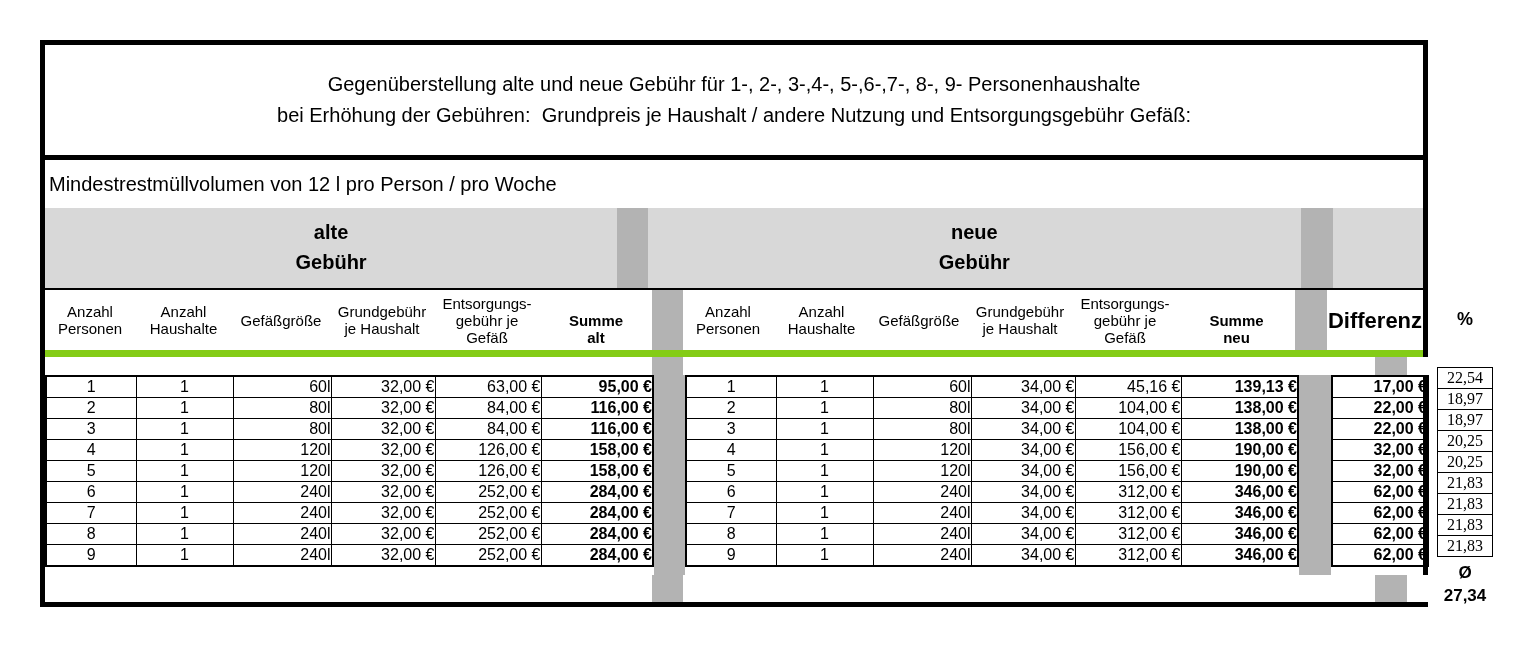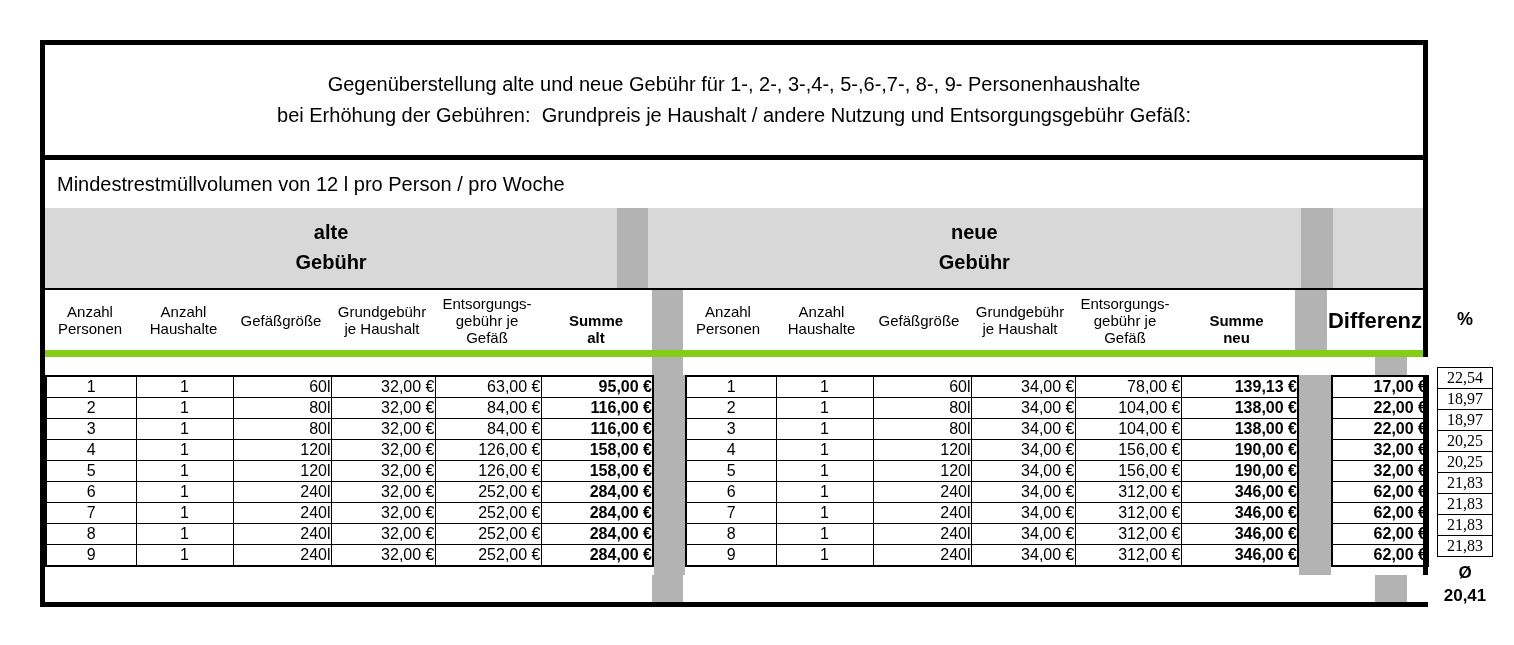--- a/index.html
+++ b/index.html
@@ -7,21 +7,21 @@
   .page{position:relative;width:1514px;height:645px;background:#fff;}
 
   
   .main-box{position:absolute;left:40px;top:40px;width:1388px;height:567px;
     border:5px solid #000;box-sizing:border-box;background:#fff;display:flex;flex-direction:column;}
 
   .title-section{height:110px;border-bottom:5px solid #000;display:flex;flex-direction:column;
     justify-content:center;align-items:center;text-align:center;}
   .title-line{font-weight:normal;font-size:20px;line-height:31px;white-space:pre;}
 
-  .subtitle-row{height:48px;display:flex;align-items:center;padding-left:12px;font-size:20px;}
+  .subtitle-row{height:48px;display:flex;align-items:center;padding-left:4px;font-size:20px;}
 
   .band-row{height:80px;border-bottom:2px solid #000000;display:flex;}
   .band-cell{background:#d8d8d8;text-align:center;padding-top:9px;box-sizing:border-box;
     font-weight:bold;font-size:20px;line-height:30px;white-space:pre-line;}
   .sep{background:#b3b3b3;flex:none;}
   .sep1{width:31px;} .sep2{width:32px;}
   .bw-l{width:607px;} .bw-r{width:692px;} .bw-d{width:96px;}
 
   .header-row{height:60px;border-bottom:7px solid #84cc16;display:flex;}
   .hcell{display:flex;align-items:center;justify-content:center;text-align:center;
@@ -221,21 +221,21 @@
             <col style="width:104px">
             <col style="width:106px">
             <col style="width:117px">
           </colgroup>
         <tbody>
           <tr>
               <td class="c">1</td>
               <td class="c">1</td>
               <td class="rs">60l</td>
               <td class="r">34,00 €</td>
-              <td class="r">78,00 €</td>
+              <td class="r">45,16 €</td>
               <td class="r b">139,13 €</td>
             </tr>
           <tr>
               <td class="c">2</td>
               <td class="c">1</td>
               <td class="rs">80l</td>
               <td class="r">34,00 €</td>
               <td class="r">104,00 €</td>
               <td class="r b">138,00 €</td>
             </tr>
@@ -375,17 +375,17 @@
         <tr>
             <td>21,83</td>
           </tr>
         <tr>
             <td>21,83</td>
           </tr>
       </tbody>
     </table>
     <div class="pct-avg">
       <div>Ø</div>
-      <div>20,41</div>
+      <div>27,34</div>
     </div>
   </div>
 
 </div>
 
 </body></html>

